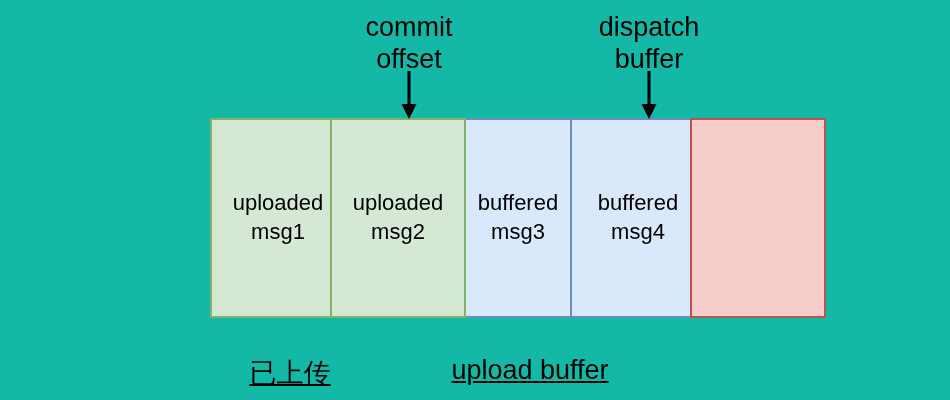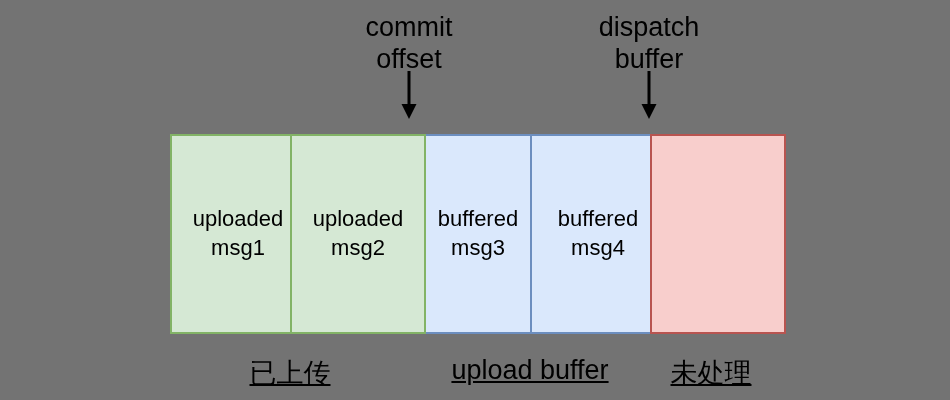--- a/index.html
+++ b/index.html
@@ -4,21 +4,21 @@
 <style>
   html, body { margin: 0; padding: 0; }
   body {
     font-family: "Liberation Sans", "DejaVu Sans", sans-serif;
     background: #f7f7f7;
   }
   #canvas {
     position: relative;
     width: 950px;
     height: 400px;
-    background: #737373;
+    background: #14b8a6;
     overflow: hidden;
     color: #000;
   }
   .pre { white-space: pre-line; }
 
   
   .pointer-label {
     position: absolute;
     top: 12px;
     width: 200px;
@@ -36,32 +36,33 @@
     width: 18px;
     height: 48px;
     z-index: 5;
   }
   #arrow-commit   { left: 400px; } 
   #arrow-dispatch { left: 640px; } 
 
   
   .segment {
     position: absolute;
-    top: 134px;
+    top: 118px;
     width: 136px;
     height: 200px;
     box-sizing: border-box;
     border: 2px solid;
     display: flex;
     align-items: center;
     justify-content: center;
     text-align: center;
     font-size: 22px;
     line-height: 1.3;
     color: #000;
+    margin-left: 40px;
   }
   .segment.uploaded    { background: #d5e8d4; border-color: #82b366; z-index: 3; }
   .segment.buffered    { background: #dae8fc; border-color: #6c8ebf; z-index: 1; }
   .segment.unprocessed { background: #f8cecc; border-color: #b85450; z-index: 2; }
   #seg-0 { left: 170px; }
   #seg-1 { left: 290px; }
   #seg-2 { left: 410px; }
   #seg-3 { left: 530px; }
   #seg-4 { left: 650px; }
 
@@ -124,16 +125,15 @@
   <div class="segment buffered" id="seg-3">
     <span class="pre">buffered
 msg4</span>
   </div>
   <div class="segment unprocessed" id="seg-4">
     <span class="pre"></span>
   </div>
 
   <div class="region-label" id="region-uploaded">已上传</div>
   <div class="region-label" id="region-buffer">upload buffer</div>
-  <div class="region-label" id="region-pending">未处理</div>
 
 
 </div>
 
 </body></html>

